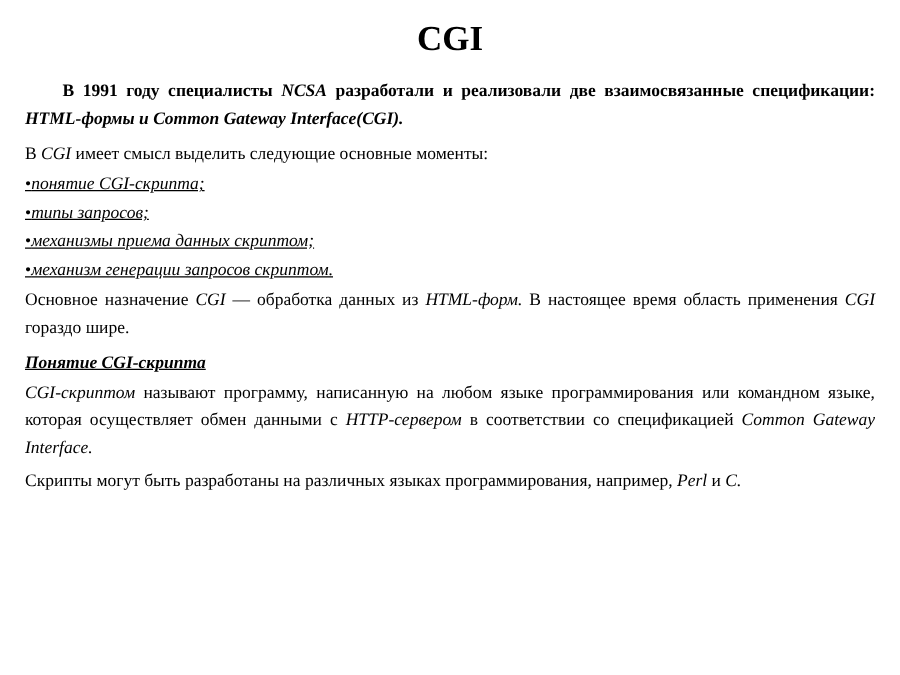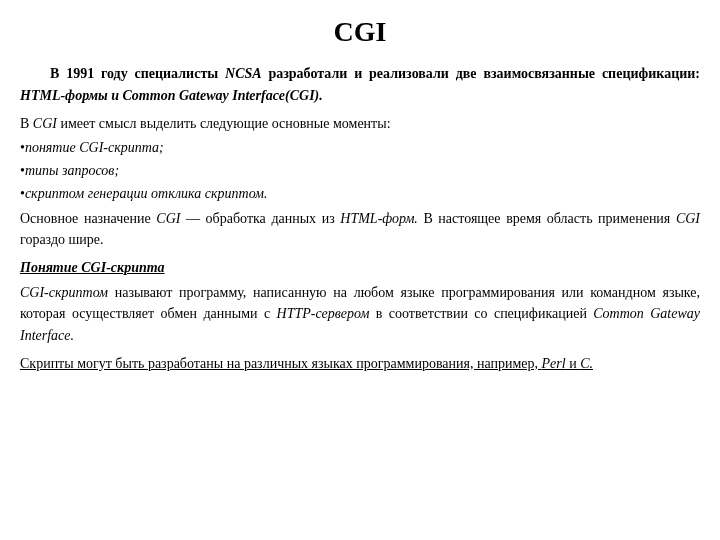--- a/index.html
+++ b/index.html
@@ -31,20 +31,21 @@
       margin-bottom: 6px;
       text-indent: 30px;
       font-weight: bold;
     }
     .paragraph-noindent {
       text-align: justify;
       margin-bottom: 3px;
     }
     .bullet-list {
       margin-bottom: 3px;
+      text-decoration: underline;
     }
     .bullet-item {
       text-align: left;
       margin-bottom: 1px;
     }
     .italic {
       font-style: italic;
     }
     .bold-italic {
       font-weight: bold;
@@ -72,32 +73,35 @@
   </div>
 
   <div class="bullet-list">
     <div class="bullet-item">
       <span>•<span class="italic">понятие CGI-скрипта;</span></span>
     </div>
     <div class="bullet-item">
       <span>•<span class="italic">типы запросов;</span></span>
     </div>
     <div class="bullet-item">
-      <span>•<span class="italic">скриптом генерации отклика скриптом.</span></span>
+      <span>•<span class="italic">механизмы приема данных скриптом;</span></span>
+    </div>
+    <div class="bullet-item">
+      <span>•<span class="italic">механизм генерации запросов скриптом.</span></span>
     </div>
   </div>
 
   <div class="paragraph-noindent" style="text-align:justify; margin-bottom:6px;">
     <span>Основное назначение <span class="italic">CGI</span> — обработка данных из <span class="italic">HTML-форм.</span> В настоящее время область применения <span class="italic">CGI</span> гораздо шире.</span>
   </div>
 
   <div class="paragraph-noindent" style="margin-bottom:3px;">
     <span class="bold-italic">Понятие CGI-скрипта</span>
   </div>
 
   <div class="paragraph-noindent" style="text-align:justify; margin-bottom:6px;">
     <span><span class="italic">CGI-скриптом</span> называют программу, написанную на любом языке программирования или командном языке, которая осуществляет обмен данными с <span class="italic">HTTP-сервером</span> в соответствии со спецификацией <span class="italic">Common Gateway Interface.</span></span>
   </div>
 
-  <div class="paragraph-noindent" style="text-align:justify;text-decoration:underline;">
+  <div class="paragraph-noindent" style="text-align:justify;">
     <span>Скрипты могут быть разработаны на различных языках программирования, например, <span class="italic">Perl</span> и <span class="italic">C.</span></span>
   </div>
 </div>
 
 </body></html>

